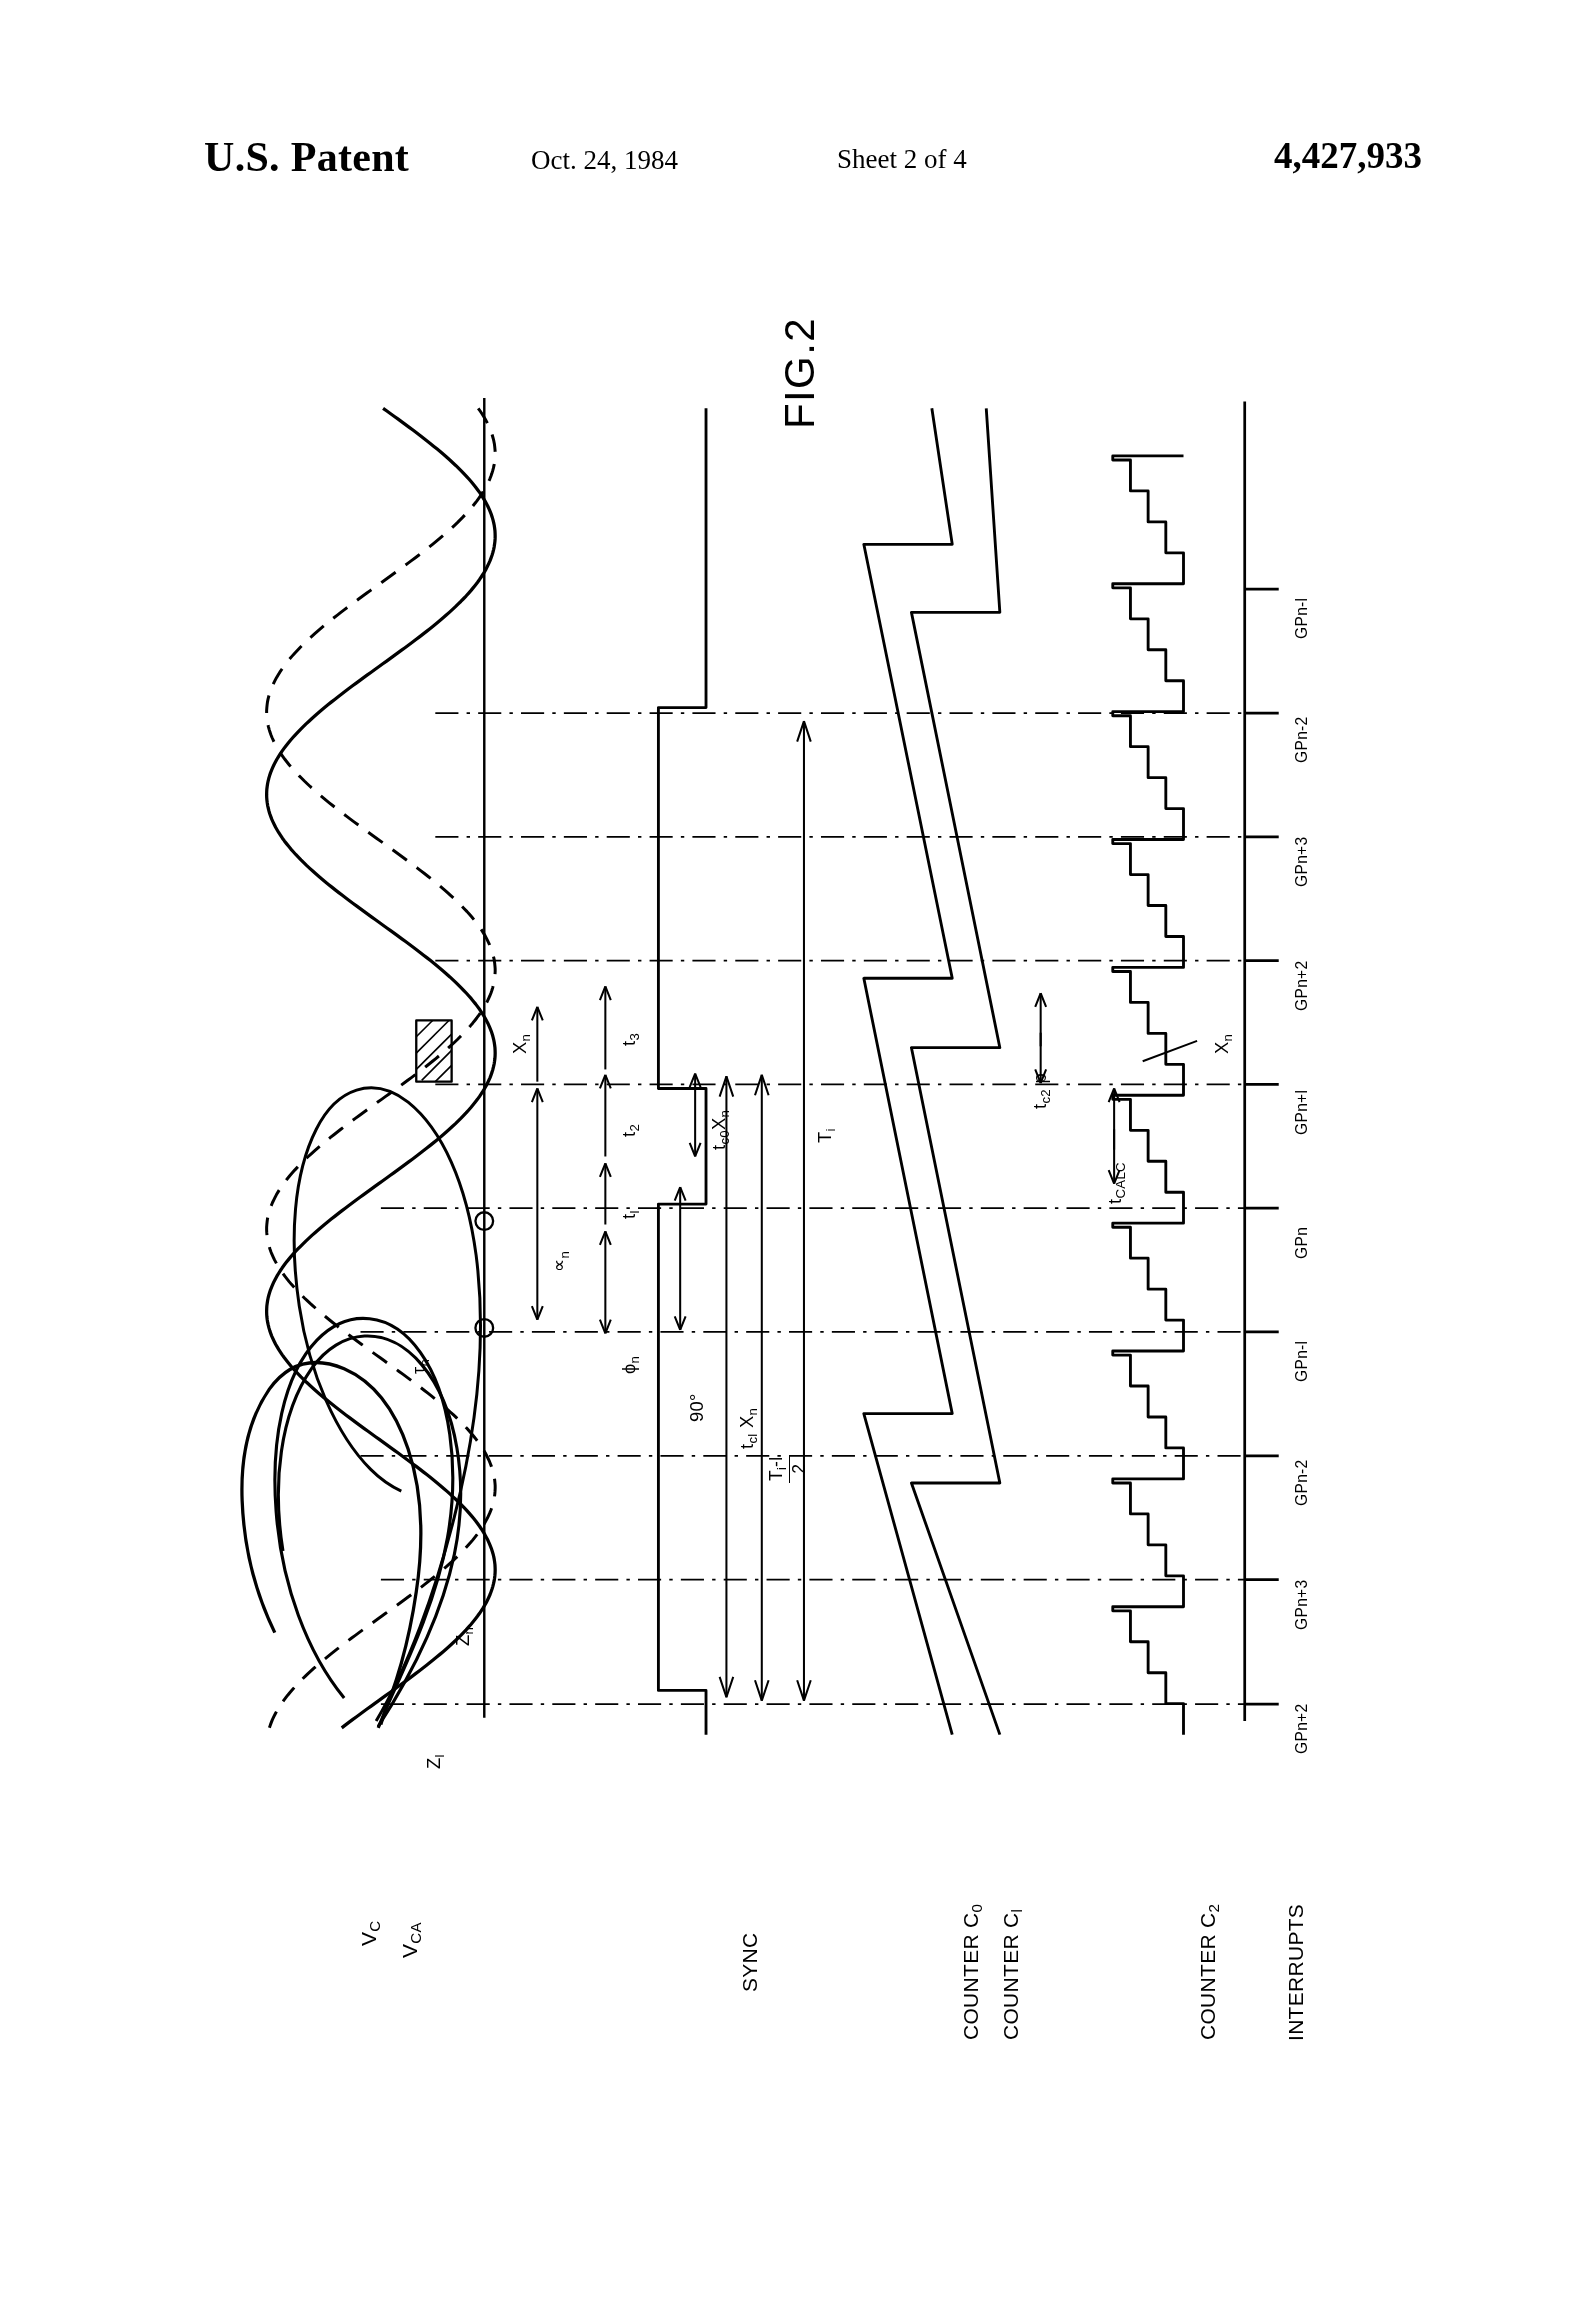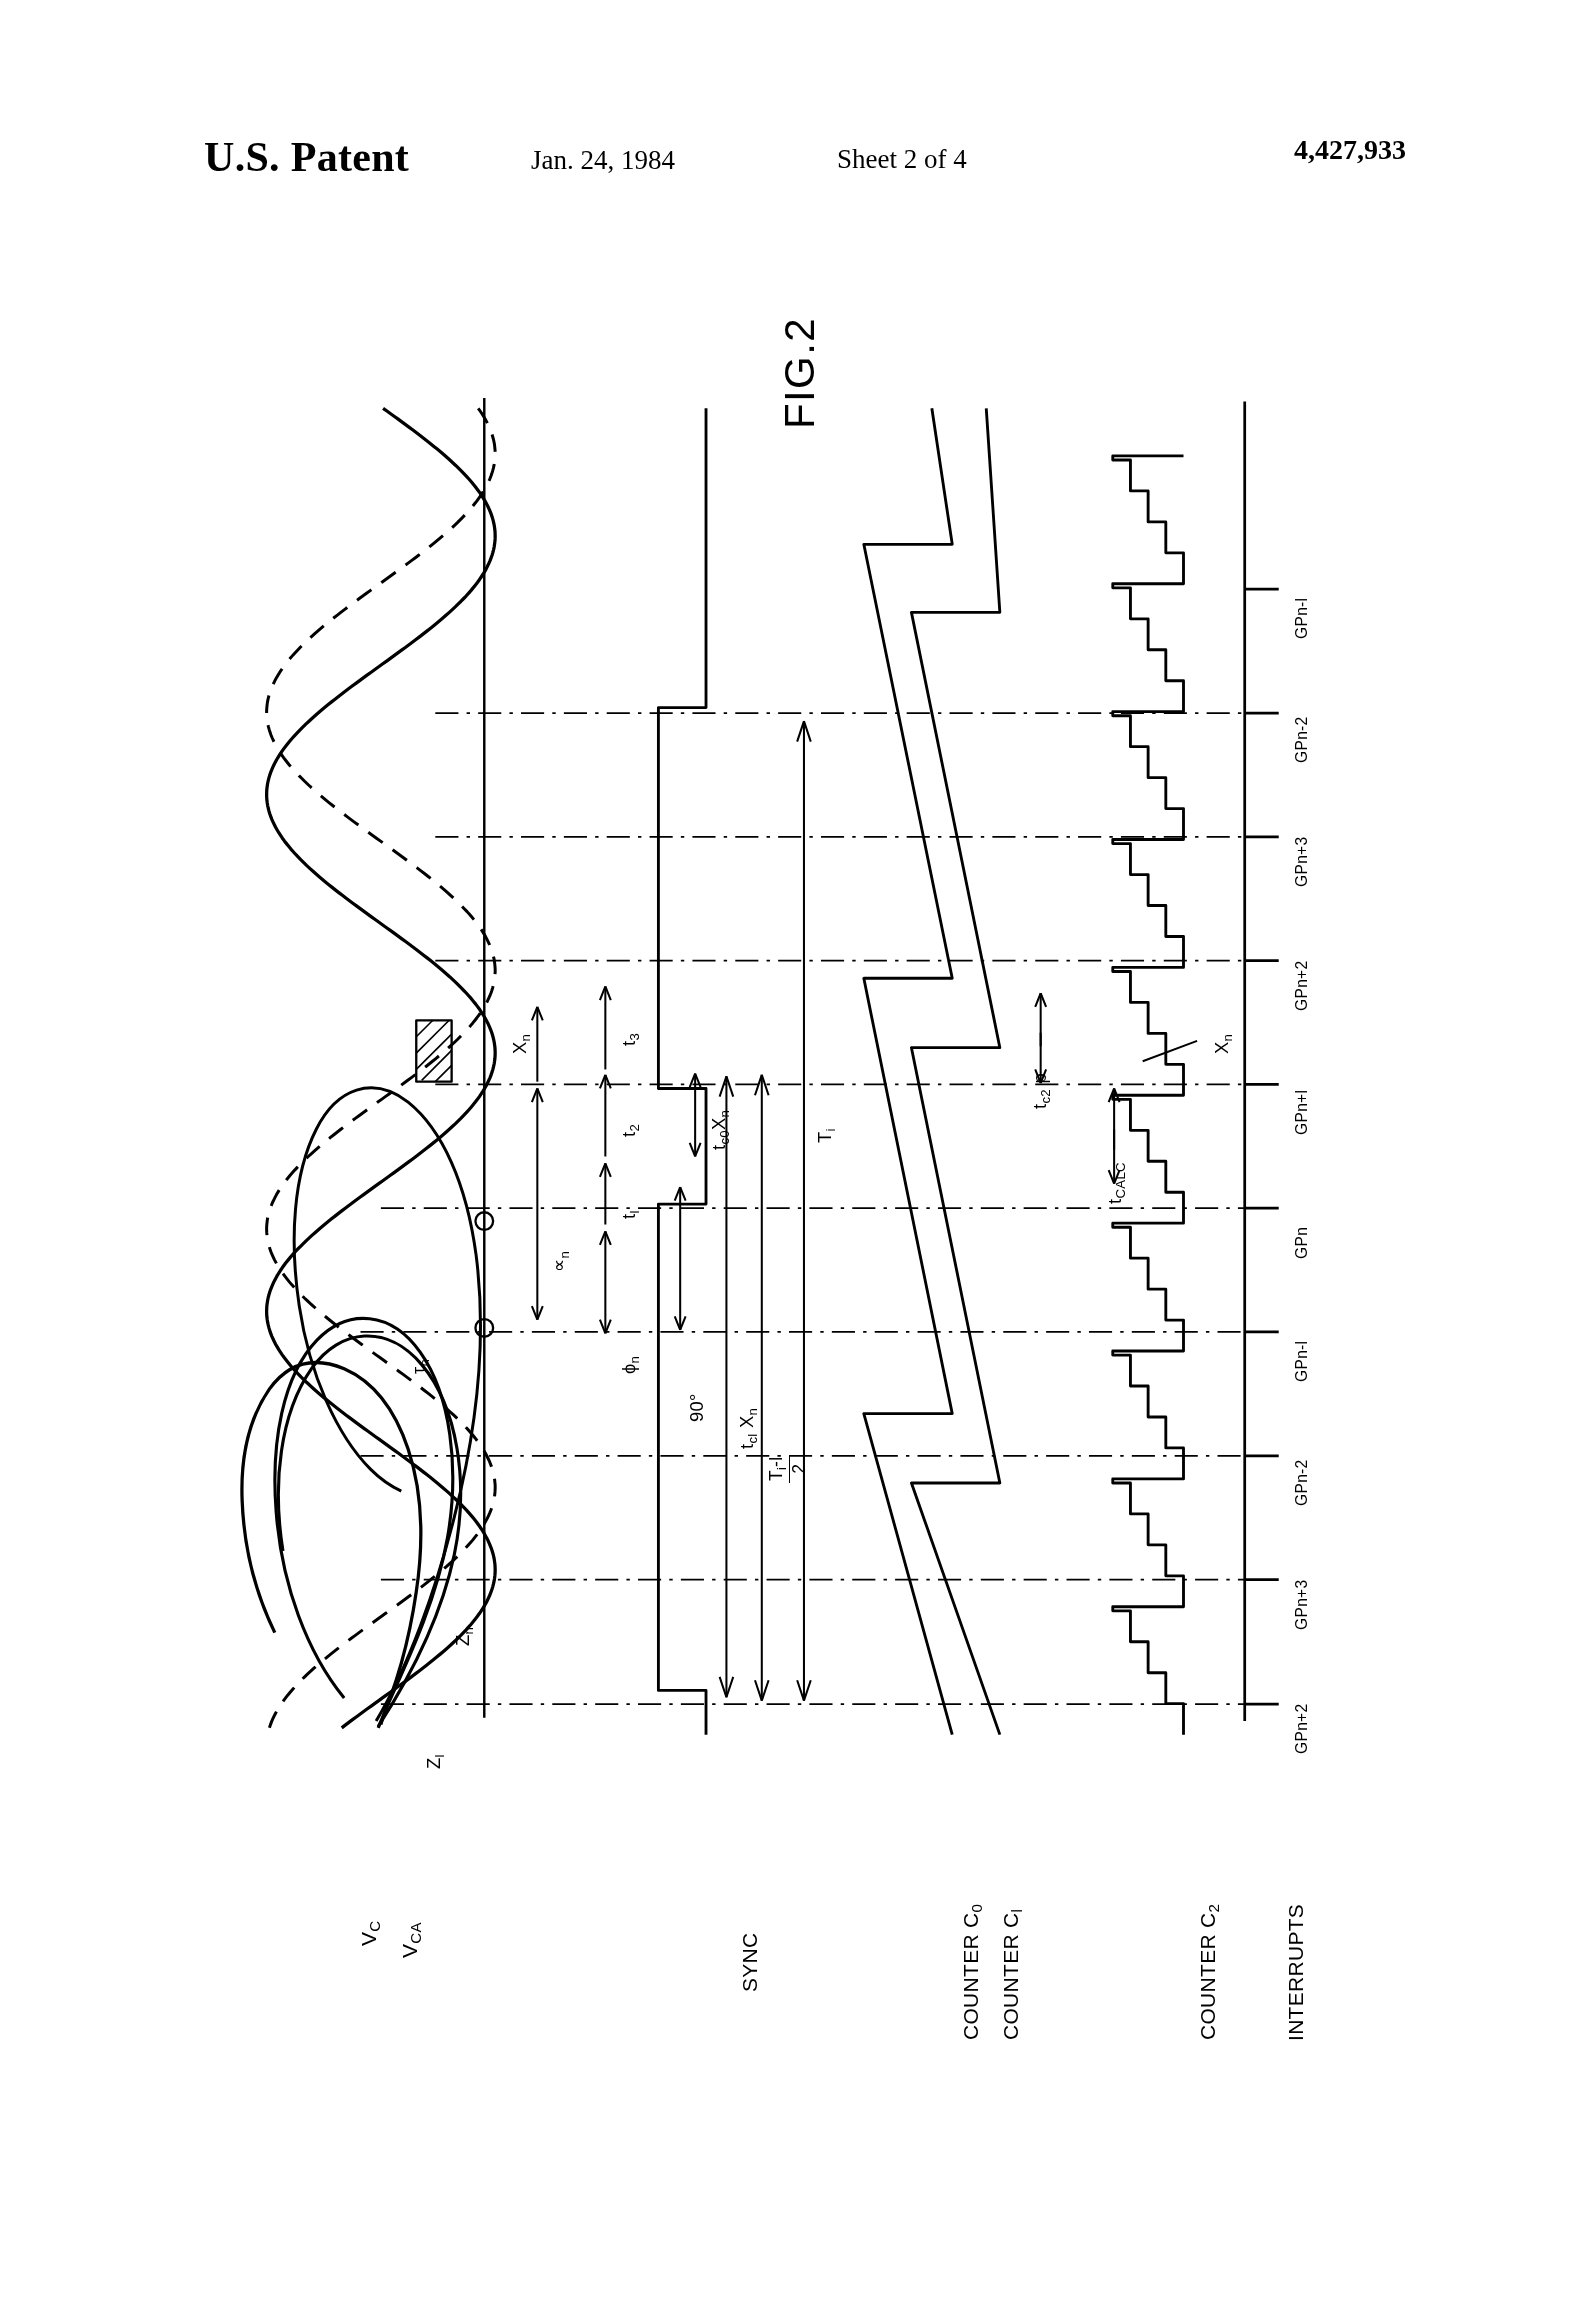--- a/index.html
+++ b/index.html
@@ -43,23 +43,23 @@
   }
   #patent-header .hdr-sheet {
     position: absolute;
     left: 633px;
     top: 11px;
     font-size: 27px;
     white-space: nowrap;
   }
   #patent-header .hdr-number {
     position: absolute;
-    right: 16px;
+    right: 0;
     top: 1.4px;
-    font-size: 28px;
+    font-size: 37px;
     font-weight: bold;
     white-space: nowrap;
   }
 
   
   #figure-area {
     position: absolute;
     left: 0;
     top: 204px;
     width: 1578px;
@@ -105,21 +105,21 @@
     font-size: 0.95em;
   }
   .frac .num { display: block; border-bottom: 1.4px solid #000; padding: 0 2px; }
   .frac .den { display: block; padding: 0 2px; }
 </style>
 </head>
 <body>
 
 <div id="patent-header">
   <div class="hdr-title">U.S. Patent</div>
-  <div class="hdr-date">Jan. 24, 1984</div>
+  <div class="hdr-date">Oct. 24, 1984</div>
   <div class="hdr-sheet">Sheet 2 of 4</div>
   <div class="hdr-number">4,427,933</div>
 </div>
 
 <div id="figure-area">
 
   <div id="fig-label">FIG.2</div>
 
   <svg id="fig-svg" width="1578" height="1973" viewBox="0 0 2320 2900">
 

